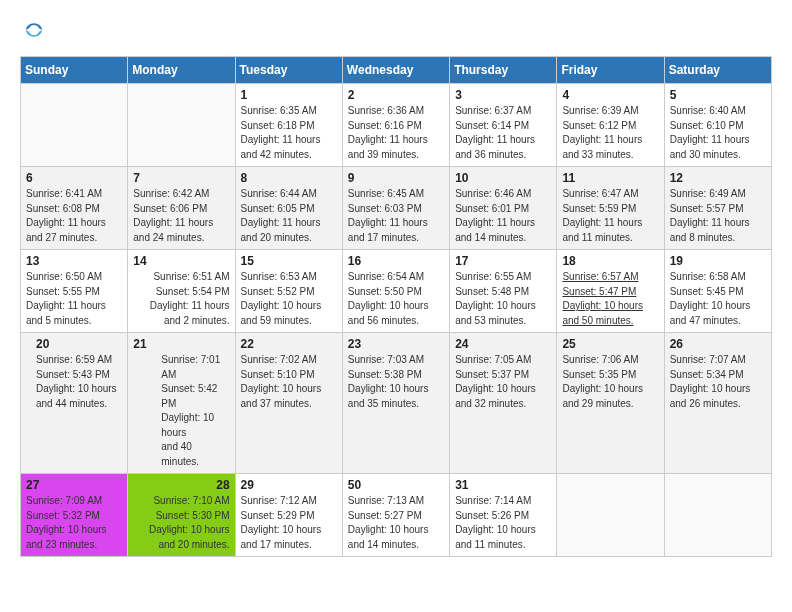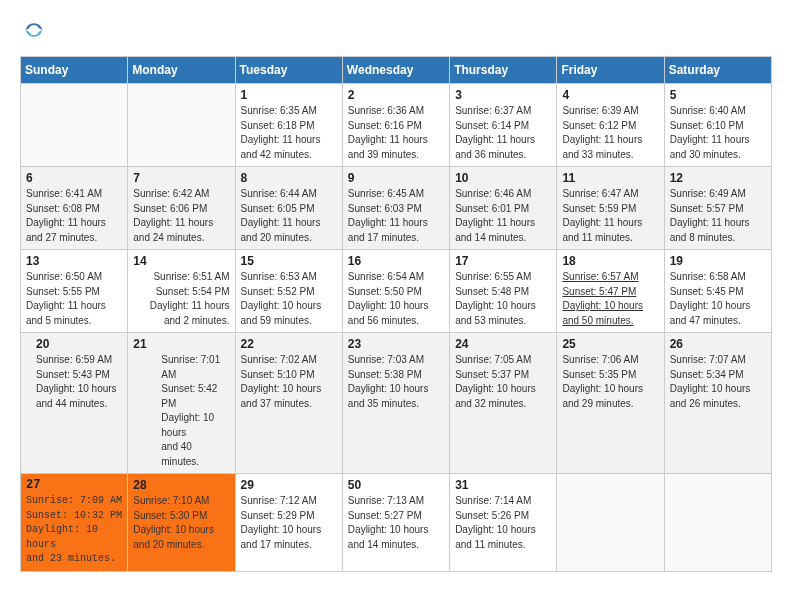--- a/index.html
+++ b/index.html
@@ -317,28 +317,28 @@
         </td>
         <td style="background: rgb(242, 242, 242);">
           <span class="day-number">26</span>
           <div class="day-info" style="white-space: pre-line;">Sunrise: 7:07 AM
 Sunset: 5:34 PM
 Daylight: 10 hours
 and 26 minutes.</div>
         </td>
       </tr>
       <tr>
-        <td style="background: #f97316; font-family: Liberation Mono, monospace;">
+        <td style="background: #d946ef;">
           <span class="day-number">27</span>
           <div class="day-info" style="white-space: pre-line;">Sunrise: 7:09 AM
-Sunset: 10:32 PM
+Sunset: 5:32 PM
 Daylight: 10 hours
 and 23 minutes.</div>
         </td>
-        <td style="background: #f97316;">
+        <td style="background: #84cc16; text-align: right;">
           <span class="day-number">28</span>
           <div class="day-info" style="white-space: pre-line;">Sunrise: 7:10 AM
 Sunset: 5:30 PM
 Daylight: 10 hours
 and 20 minutes.</div>
         </td>
         <td style="background: rgb(255, 255, 255); margin-left: 40px;">
           <span class="day-number">29</span>
           <div class="day-info" style="white-space: pre-line;">Sunrise: 7:12 AM
 Sunset: 5:29 PM

